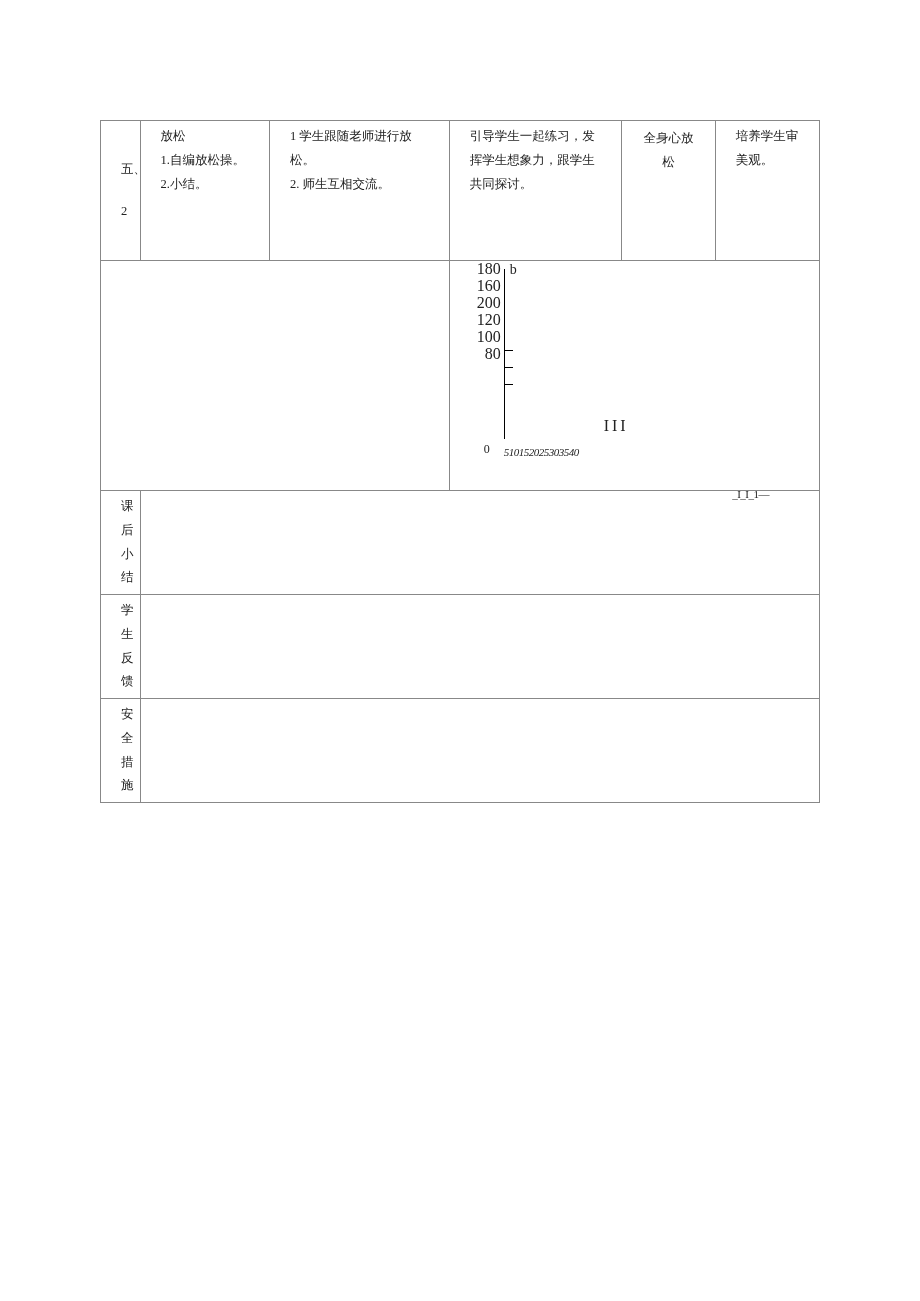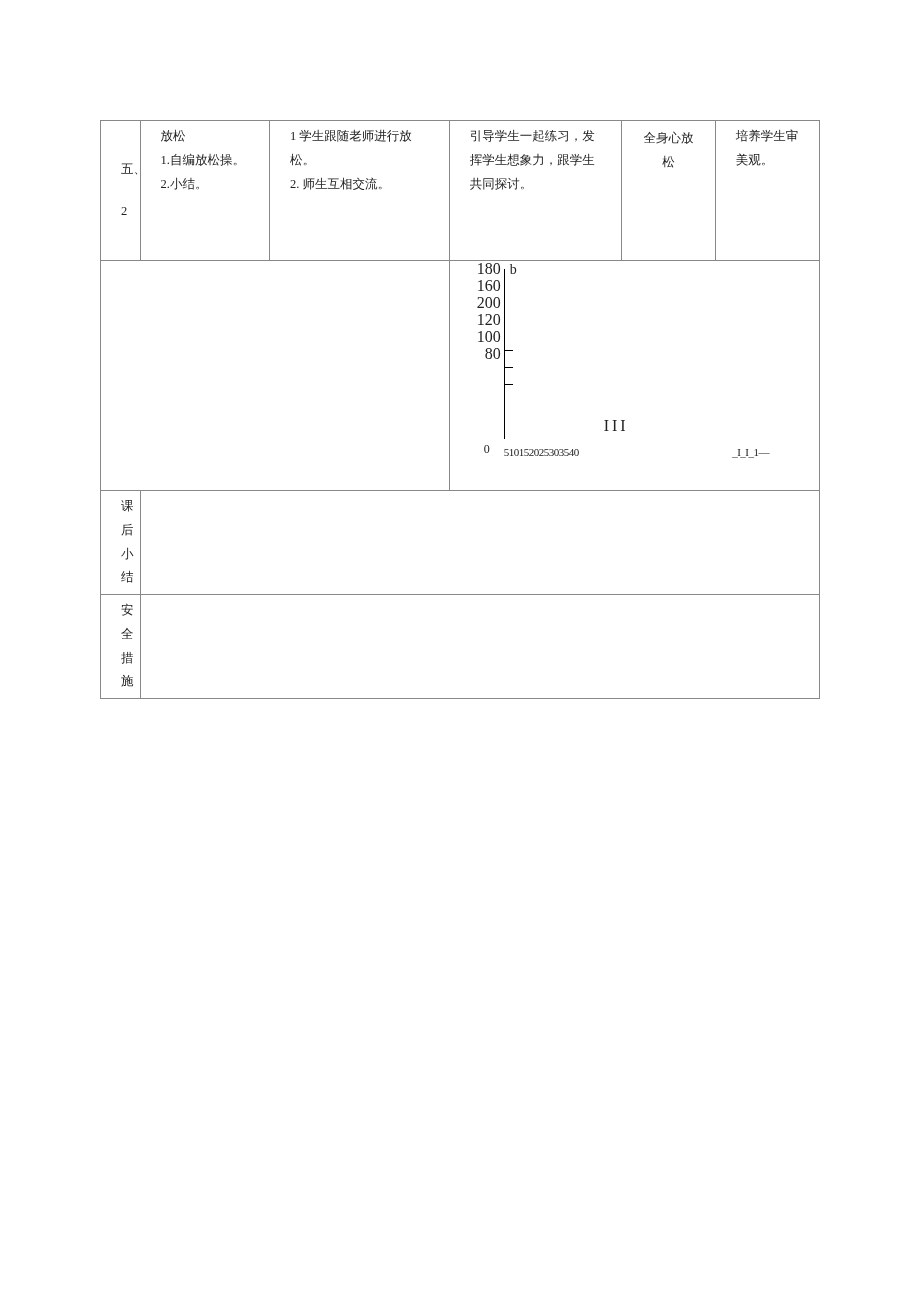--- a/index.html
+++ b/index.html
@@ -79,24 +79,26 @@
   .x-labels {
     position: absolute;
     left: 54px;
     right: 10px;
     bottom: -2px;
     font-size: 11px;
     letter-spacing: -0.5px;
   }
   .x-left {
     display: inline-block;
+    font-style: italic;
   }
   .x-right {
     position: absolute;
     right: 40px;
+    margin-top: 42px;
   }
   .b-label {
     position: absolute;
     top: -4px;
     left: 60px;
     font-size: 14px;
   }
   .roman {
     position: absolute;
     bottom: 20px;
@@ -172,19 +174,24 @@
         </div>
       </td>
     </tr>
 
     <tr class="row-foot">
       <td class="center" style="white-space:pre-line">课后
 小结</td>
       <td colspan="5"></td>
     </tr>
     <tr class="row-foot" style="height:55px">
+      <td class="center" style="white-space:pre-line">学生
+反馈</td>
+      <td colspan="5"></td>
+    </tr>
+    <tr class="row-foot" style="height:55px">
       <td class="center" style="white-space:pre-line">安全
 措施</td>
       <td colspan="5"></td>
     </tr>
   </tbody>
     </table>
 </div>
 
 </body></html>

